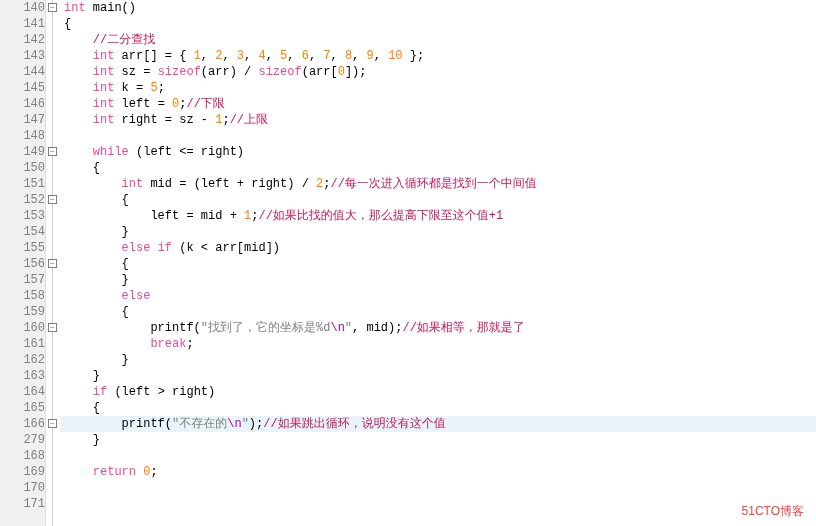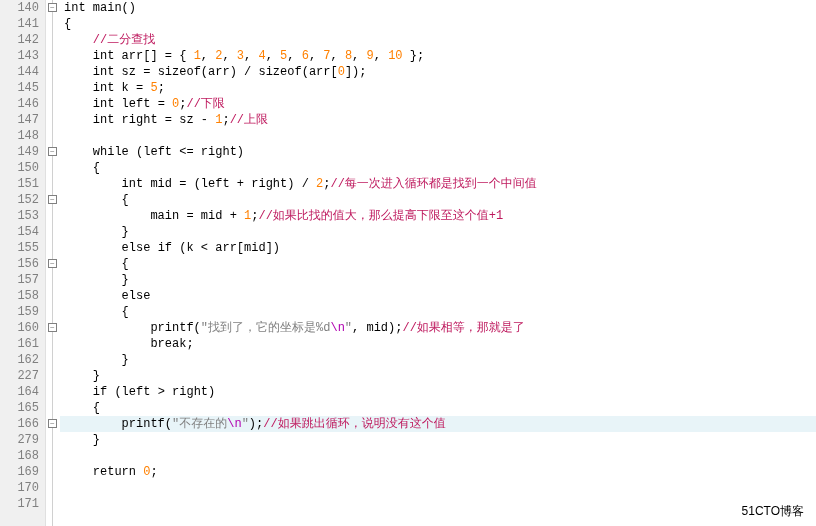--- a/index.html
+++ b/index.html
@@ -13,21 +13,20 @@
     position: relative;
   }
   .editor {
     display: flex;
     height: 100%;
   }
   .gutter {
     background: #f0f0f0;
     color: #808080;
     text-align: right;
-    padding-right: 6px;
     width: 46px;
     user-select: none;
     border-right: 1px solid #e0e0e0;
   }
   .gutter .ln {
     height: 16px;
     line-height: 16px;
   }
   .fold-col {
     width: 14px;
@@ -59,30 +58,30 @@
     flex: 1;
     position: relative;
   }
   .row {
     height: 16px;
     line-height: 16px;
     white-space: pre;
     padding-left: 4px;
   }
   .hl { background: #e8f4f8; }
-  .kw  { color: #000000; }
+  .kw  { color: #ec4899; }
   .num { color: #ff8000; }
   .cmt { color: #be185d; }
   .str { color: #808080; }
   .esc { color: #b000b0; }
   .watermark {
     position: absolute;
     right: 12px;
     bottom: 6px;
-    color: #000000;
+    color: #ef4444;
     font-family: Arial, sans-serif;
     pointer-events: none;
     text-align: center;
   }
 </style>
 </head>
 <body>
 
 <div class="editor">
   <div class="gutter" id="gutter">
@@ -102,21 +101,21 @@
       <div class="ln">153</div>
       <div class="ln">154</div>
       <div class="ln">155</div>
       <div class="ln">156</div>
       <div class="ln">157</div>
       <div class="ln">158</div>
       <div class="ln">159</div>
       <div class="ln">160</div>
       <div class="ln">161</div>
       <div class="ln">162</div>
-      <div class="ln">227</div>
+      <div class="ln">163</div>
       <div class="ln">164</div>
       <div class="ln">165</div>
       <div class="ln">166</div>
       <div class="ln">279</div>
       <div class="ln">168</div>
       <div class="ln">169</div>
       <div class="ln">170</div>
       <div class="ln">171</div>
     </div>
   <div class="fold-col" id="foldcol">
@@ -135,21 +134,21 @@
       <div class="row"><span>    </span><span class="kw">int</span><span> arr[] = { </span><span class="num">1</span><span>, </span><span class="num">2</span><span>, </span><span class="num">3</span><span>, </span><span class="num">4</span><span>, </span><span class="num">5</span><span>, </span><span class="num">6</span><span>, </span><span class="num">7</span><span>, </span><span class="num">8</span><span>, </span><span class="num">9</span><span>, </span><span class="num">10</span><span> };</span></div>
       <div class="row"><span>    </span><span class="kw">int</span><span> sz = </span><span class="kw">sizeof</span><span>(arr) / </span><span class="kw">sizeof</span><span>(arr[</span><span class="num">0</span><span>]);</span></div>
       <div class="row"><span>    </span><span class="kw">int</span><span> k = </span><span class="num">5</span><span>;</span></div>
       <div class="row"><span>    </span><span class="kw">int</span><span> left = </span><span class="num">0</span><span>;</span><span class="cmt">//下限</span></div>
       <div class="row"><span>    </span><span class="kw">int</span><span> right = sz - </span><span class="num">1</span><span>;</span><span class="cmt">//上限</span></div>
       <div class="row"><span></span></div>
       <div class="row"><span>    </span><span class="kw">while</span><span> (left &lt;= right)</span></div>
       <div class="row"><span>    {</span></div>
       <div class="row"><span>        </span><span class="kw">int</span><span> mid = (left + right) / </span><span class="num">2</span><span>;</span><span class="cmt">//每一次进入循环都是找到一个中间值</span></div>
       <div class="row"><span>        {</span></div>
-      <div class="row"><span>            main = mid + </span><span class="num">1</span><span>;</span><span class="cmt">//如果比找的值大，那么提高下限至这个值+1</span></div>
+      <div class="row"><span>            left = mid + </span><span class="num">1</span><span>;</span><span class="cmt">//如果比找的值大，那么提高下限至这个值+1</span></div>
       <div class="row"><span>        }</span></div>
       <div class="row"><span>        </span><span class="kw">else</span><span> </span><span class="kw">if</span><span> (k &lt; arr[mid])</span></div>
       <div class="row"><span>        {</span></div>
       <div class="row"><span>        }</span></div>
       <div class="row"><span>        </span><span class="kw">else</span></div>
       <div class="row"><span>        {</span></div>
       <div class="row"><span>            printf(</span><span class="str">"找到了，它的坐标是%d</span><span class="esc">\n</span><span class="str">"</span><span>, mid);</span><span class="cmt">//如果相等，那就是了</span></div>
       <div class="row"><span>            </span><span class="kw">break</span><span>;</span></div>
       <div class="row"><span>        }</span></div>
       <div class="row"><span>    }</span></div>

